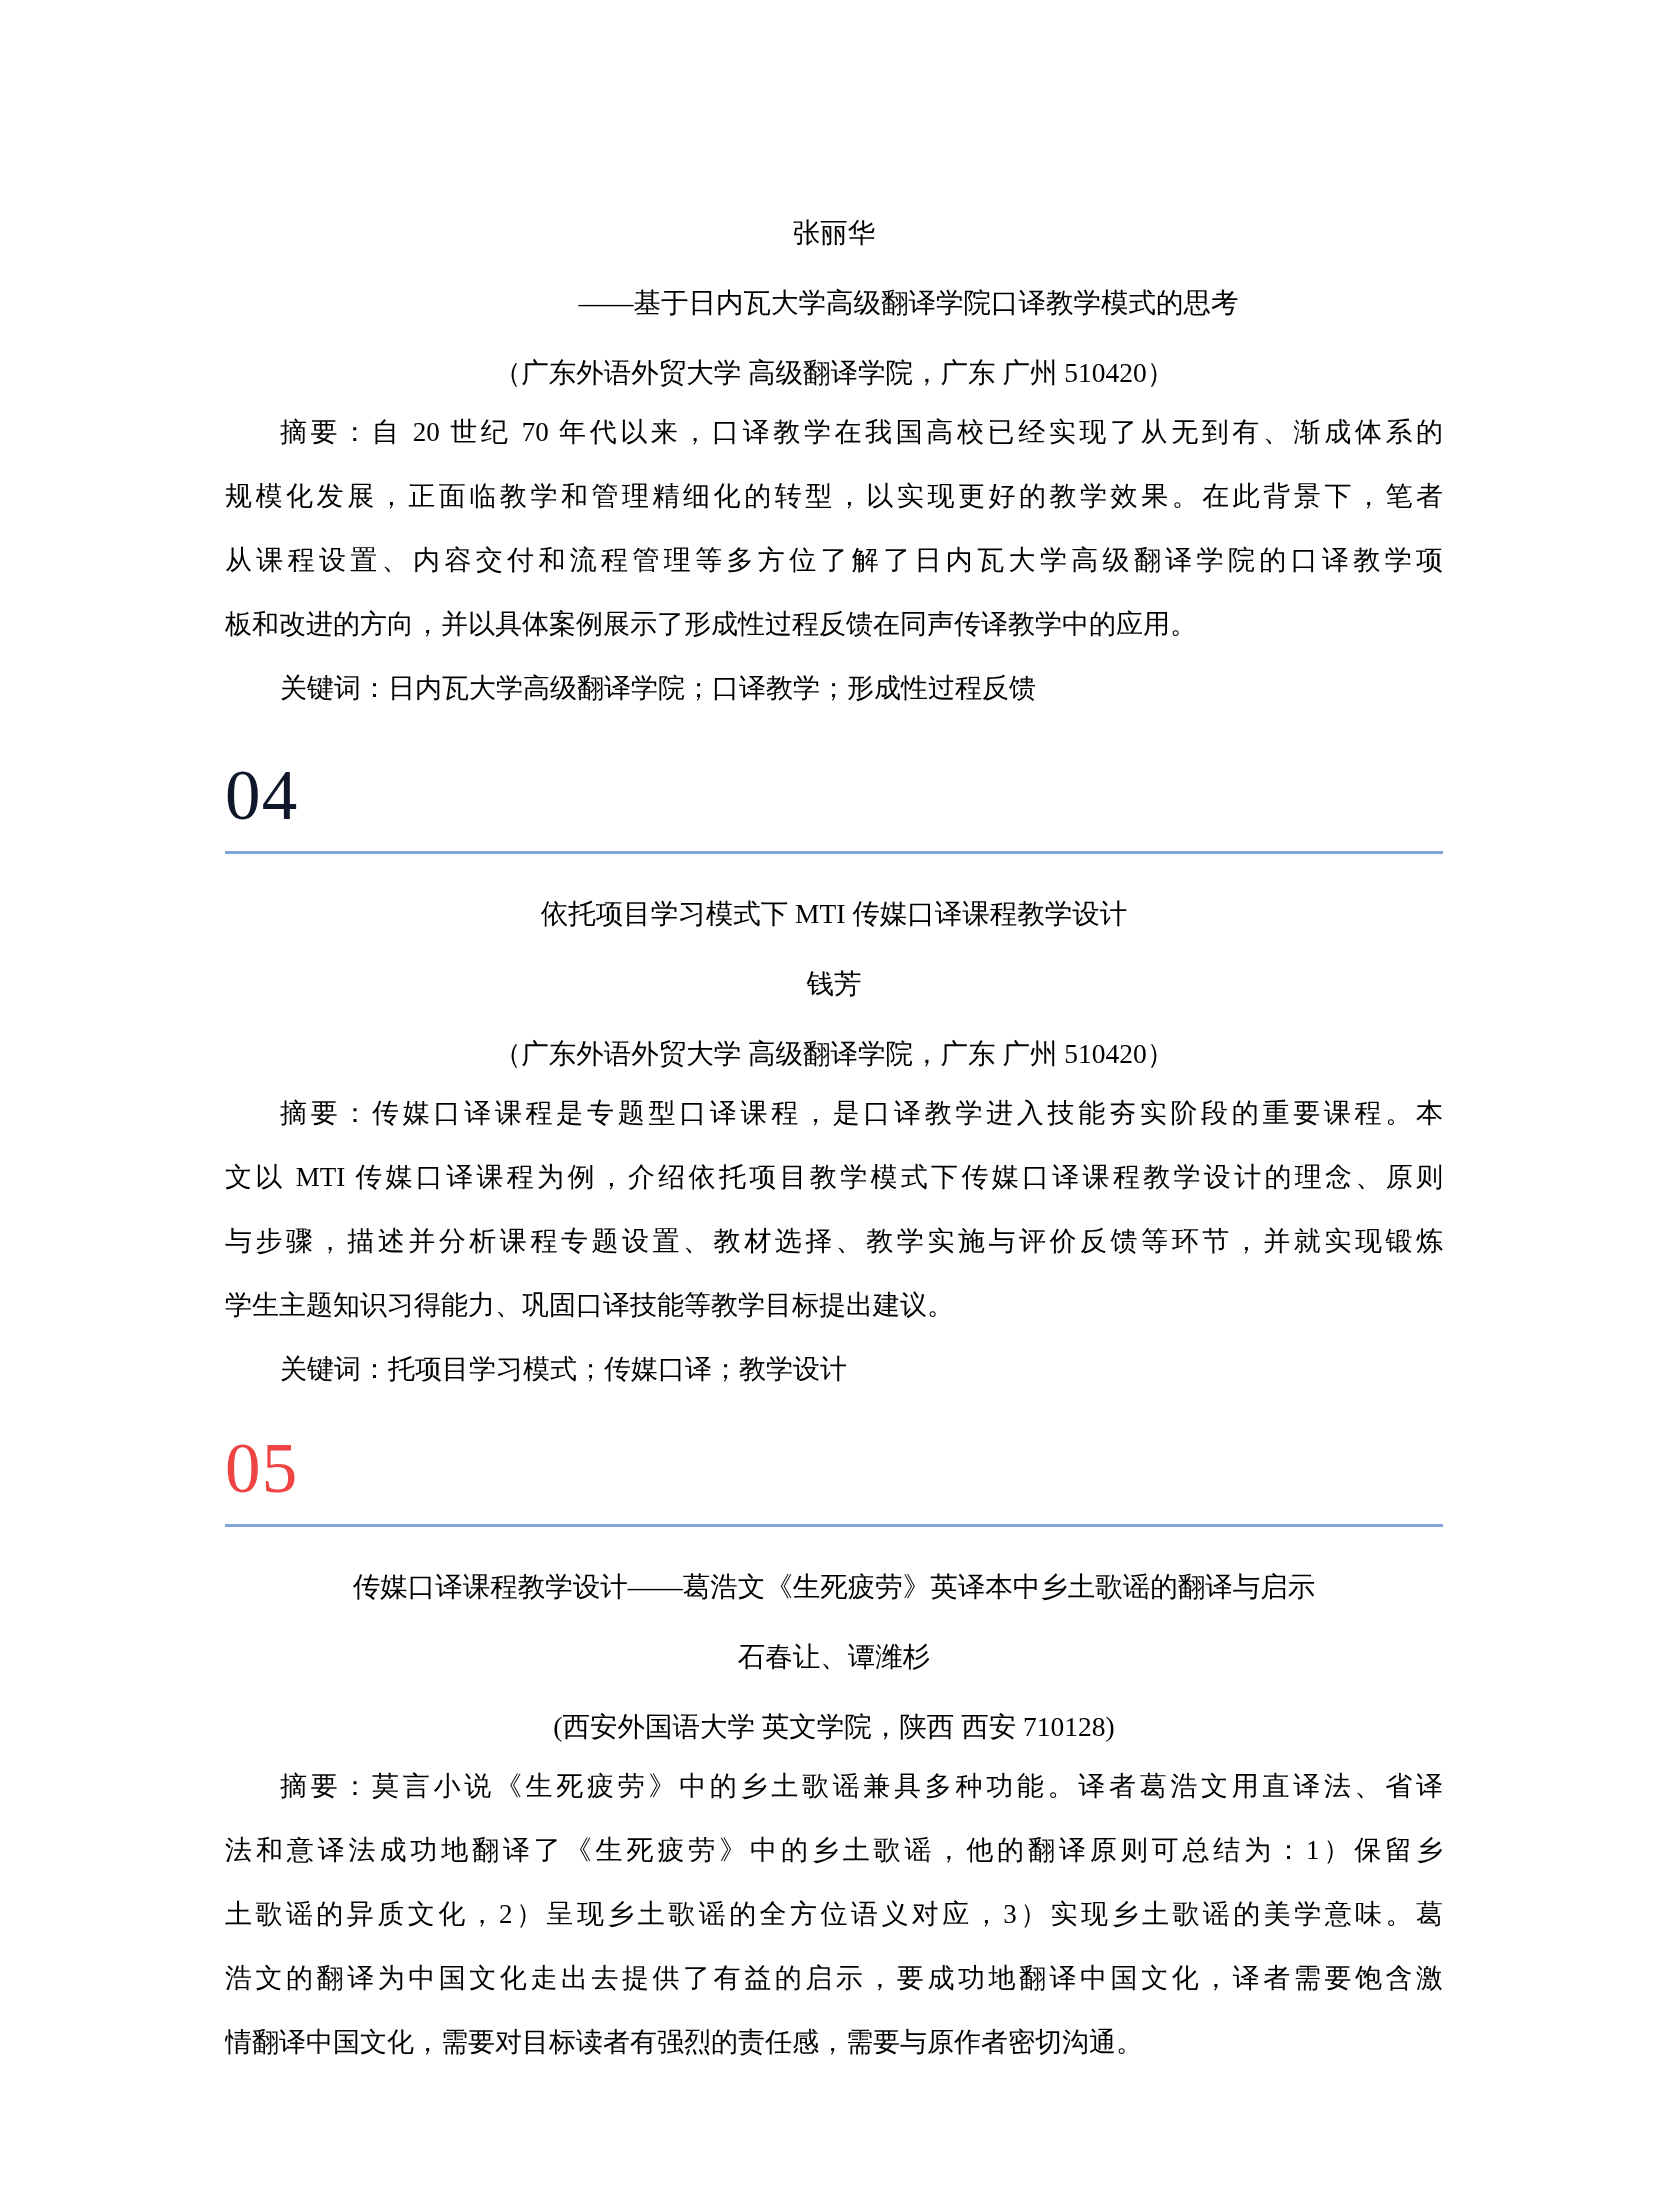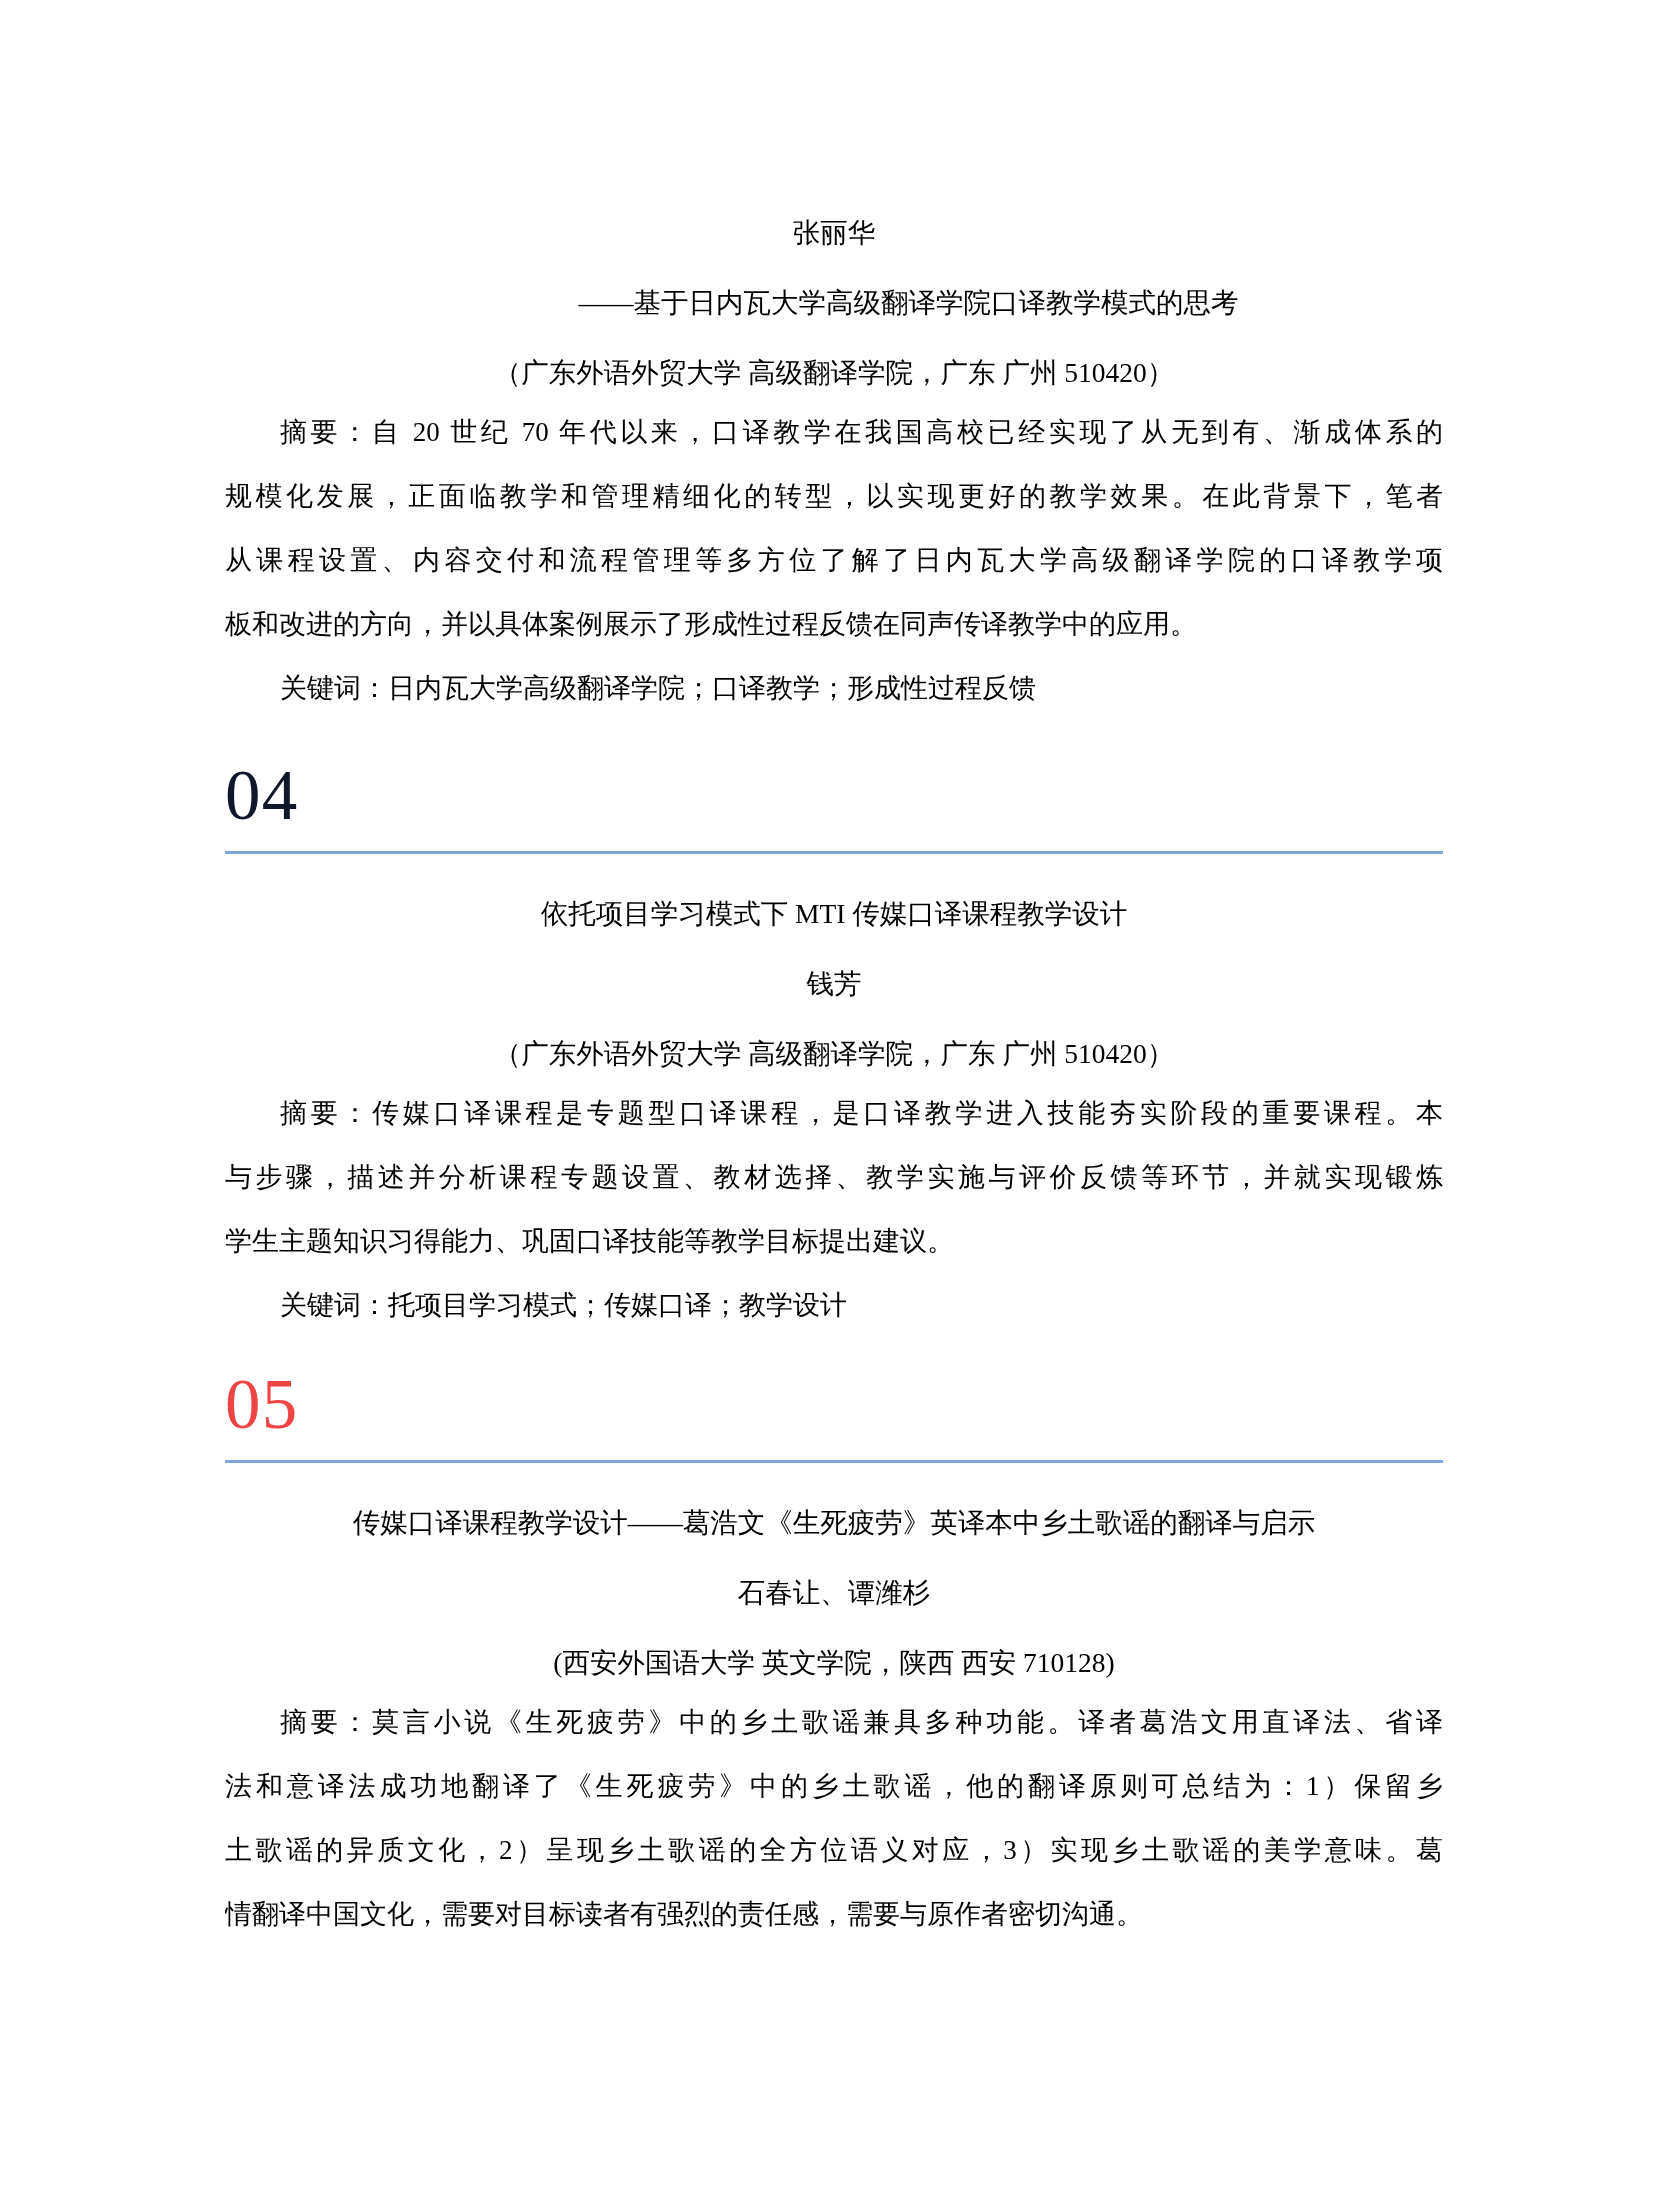--- a/index.html
+++ b/index.html
@@ -85,34 +85,36 @@
   </div>
 
   <div>
     <div class="secnum" style="color: #0f172a; font-family: Liberation Serif, serif;">04</div>
     <div class="divider" style="background: rgb(126, 166, 216);"></div>
     <div class="hrow sec-head-gap">依托项目学习模式下 MTI 传媒口译课程教学设计</div>
     <div class="hrow">钱芳</div>
     <div class="hrow">（广东外语外贸大学 高级翻译学院，广东 广州 510420）</div>
     <div class="abstract">
         <div class="line just indent">摘要：传媒口译课程是专题型口译课程，是口译教学进入技能夯实阶段的重要课程。本</div>
+        <div class="line just">文以 MTI 传媒口译课程为例，介绍依托项目教学模式下传媒口译课程教学设计的理念、原则</div>
         <div class="line just">与步骤，描述并分析课程专题设置、教材选择、教学实施与评价反馈等环节，并就实现锻炼</div>
         <div class="line">学生主题知识习得能力、巩固口译技能等教学目标提出建议。</div>
       </div>
     <div class="kw">关键词：托项目学习模式；传媒口译；教学设计</div>
   </div>
 
   <div>
     <div class="secnum n05" style="color: #ef4444; margin-top: 32px;">05</div>
     <div class="divider" style="background: rgb(126, 166, 216);"></div>
     <div class="hrow sec-head-gap">传媒口译课程教学设计——葛浩文《生死疲劳》英译本中乡土歌谣的翻译与启示</div>
     <div class="hrow">石春让、谭潍杉</div>
     <div class="hrow">(西安外国语大学 英文学院，陕西 西安 710128)</div>
     <div class="abstract">
         <div class="line just indent">摘要：莫言小说《生死疲劳》中的乡土歌谣兼具多种功能。译者葛浩文用直译法、省译</div>
         <div class="line just">法和意译法成功地翻译了《生死疲劳》中的乡土歌谣，他的翻译原则可总结为：1）保留乡</div>
         <div class="line just">土歌谣的异质文化，2）呈现乡土歌谣的全方位语义对应，3）实现乡土歌谣的美学意味。葛</div>
+        <div class="line just">浩文的翻译为中国文化走出去提供了有益的启示，要成功地翻译中国文化，译者需要饱含激</div>
         <div class="line">情翻译中国文化，需要对目标读者有强烈的责任感，需要与原作者密切沟通。</div>
       </div>
   </div>
 
 </div>
 
 
 </body></html>

